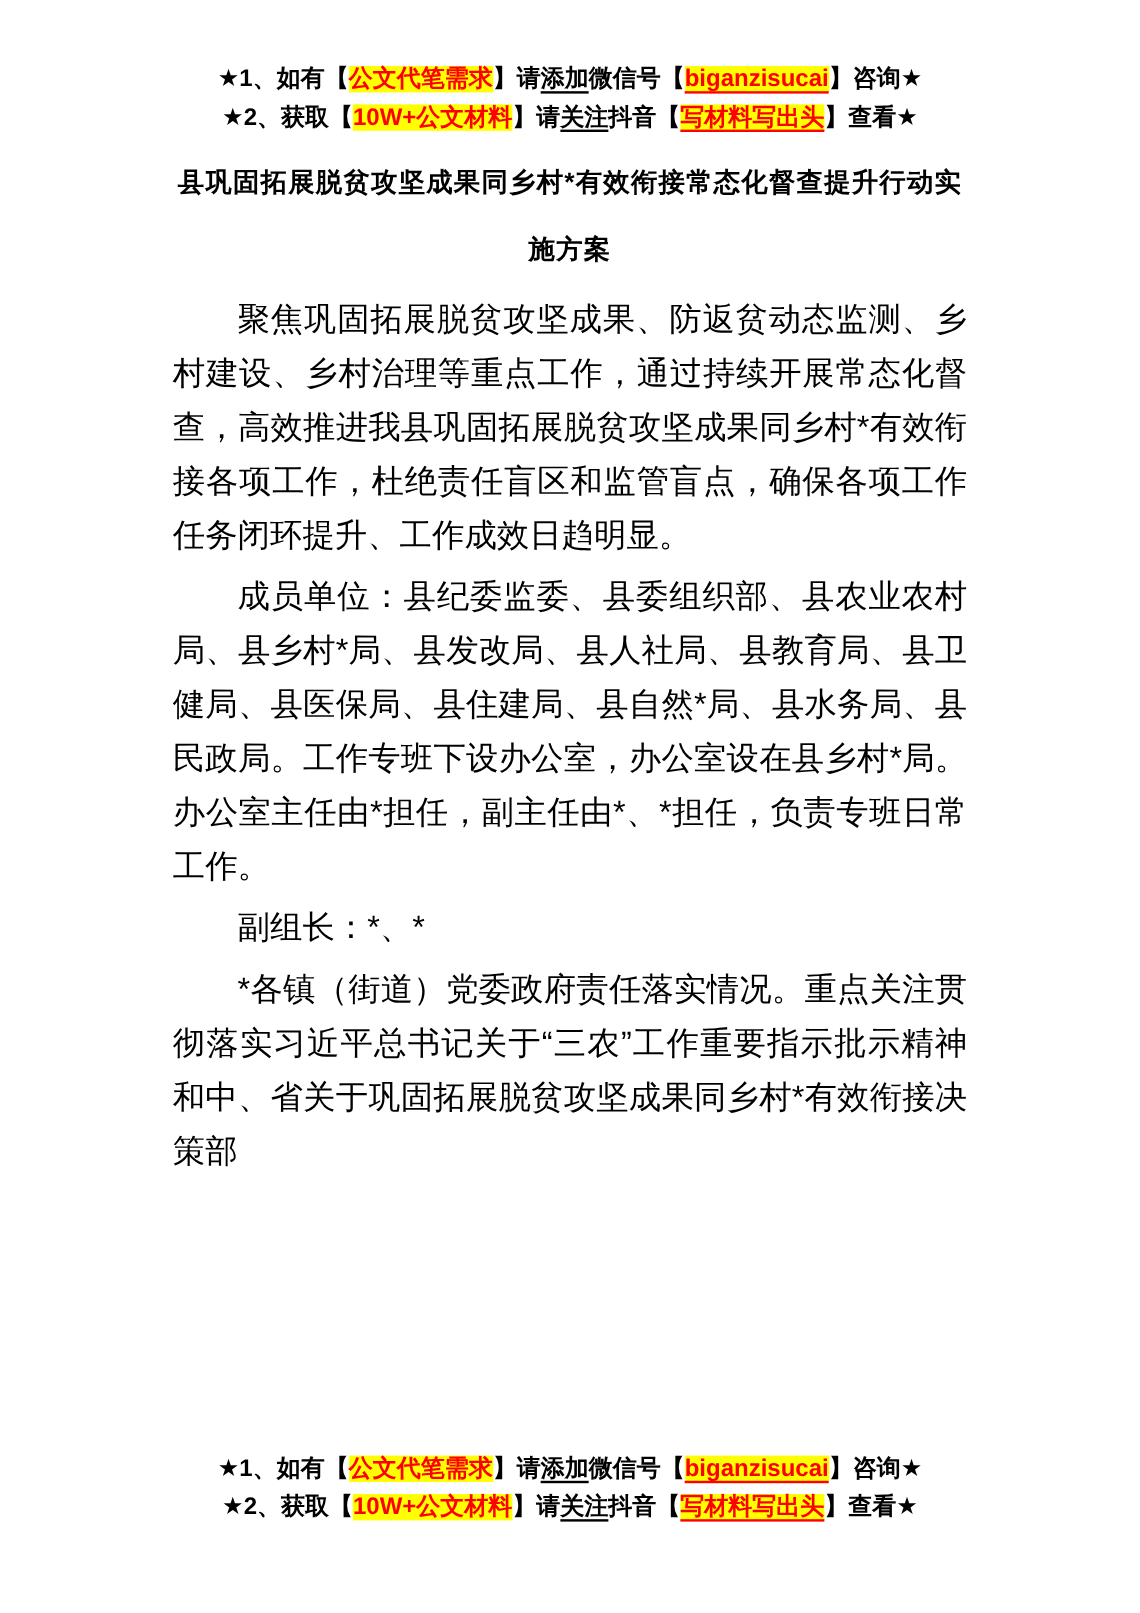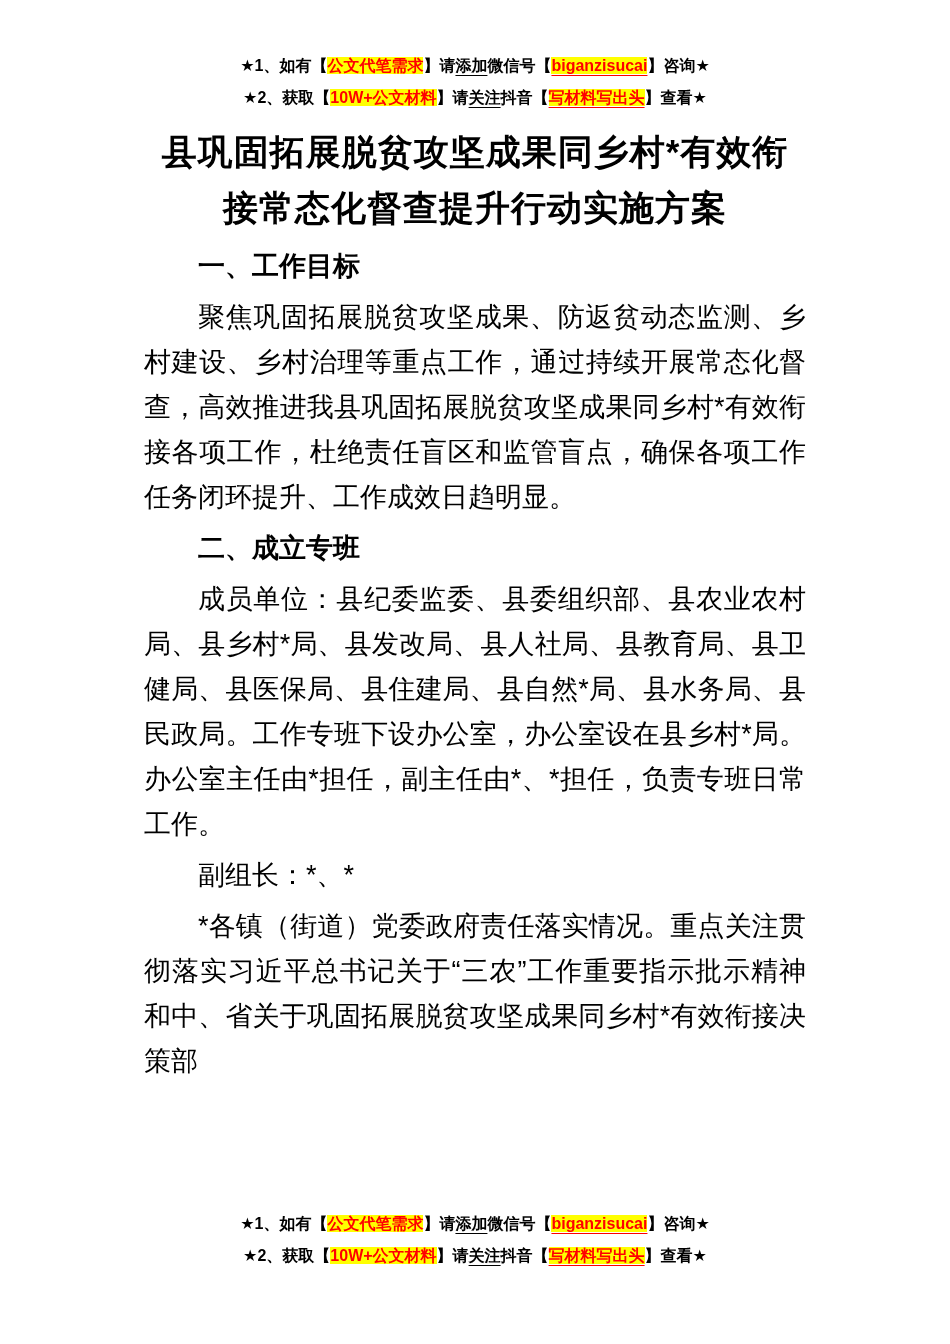--- a/index.html
+++ b/index.html
@@ -10,38 +10,38 @@
     height: 1344px;
     margin: 0 auto;
     background: #ffffff;
     color: #000000;
     font-family: "Liberation Sans", "DejaVu Sans", sans-serif;
     overflow: hidden;
   }
   .banner {
     text-align: center;
     font-weight: 700;
-    font-size: 16px;
+    font-size: 20px;
     line-height: 32px;
     white-space: nowrap;
   }
   .banner-top { padding-top: 50px; }
   .banner-bottom {
     position: absolute;
     top: 1208px;
     left: 0;
     width: 100%;
   }
   .hl { background: #ffff00; }
   .red { color: #ff0000; }
   .u { text-decoration: underline; text-underline-offset: 4px; }
   .doc-title {
     width: 662px;
     margin: 10px auto 0;
-    font-size: 35px;
+    font-size: 22px;
     line-height: 56px;
     font-weight: 700;
     text-align: center;
     letter-spacing: 1px;
   }
   .content {
     width: 662px;
     margin: 8px auto 0;
     font-size: 27px;
     line-height: 45px;
@@ -67,24 +67,22 @@
       <span>★1、如有【</span><span class="hl red">公文代笔需求</span><span>】请</span><span class="u">添加</span><span>微信号【</span><span class="hl red u">biganzisucai</span><span>】咨询★</span>
     </div>
     <div>
       <span>★2、获取【</span><span class="hl red">10W+公文材料</span><span>】请</span><span class="u">关注</span><span>抖音【</span><span class="hl red u">写材料写出头</span><span>】查看★</span>
     </div>
   </div>
 
   <h1 class="doc-title">县巩固拓展脱贫攻坚成果同乡村*有效衔接常态化督查提升行动实施方案</h1>
 
   <div class="content">
-    <div class="heading">一、工作目标</div>
     <p>聚焦巩固拓展脱贫攻坚成果、防返贫动态监测、乡村建设、乡村治理等重点工作，通过持续开展常态化督查，高效推进我县巩固拓展脱贫攻坚成果同乡村*有效衔接各项工作，杜绝责任盲区和监管盲点，确保各项工作任务闭环提升、工作成效日趋明显。</p>
 
-    <div class="heading">二、成立专班</div>
     <p>成员单位：县纪委监委、县委组织部、县农业农村局、县乡村*局、县发改局、县人社局、县教育局、县卫健局、县医保局、县住建局、县自然*局、县水务局、县民政局。工作专班下设办公室，办公室设在县乡村*局。办公室主任由*担任，副主任由*、*担任，负责专班日常工作。</p>
     <p>副组长：*、*</p>
 
     <p>*各镇（街道）党委政府责任落实情况。重点关注贯彻落实习近平总书记关于“三农”工作重要指示批示精神和中、省关于巩固拓展脱贫攻坚成果同乡村*有效衔接决策部</p>
   </div>
 
   <div class="banner banner-bottom">
     <div>
       <span>★1、如有【</span><span class="hl red">公文代笔需求</span><span>】请</span><span class="u">添加</span><span>微信号【</span><span class="hl red u">biganzisucai</span><span>】咨询★</span>
     </div>

